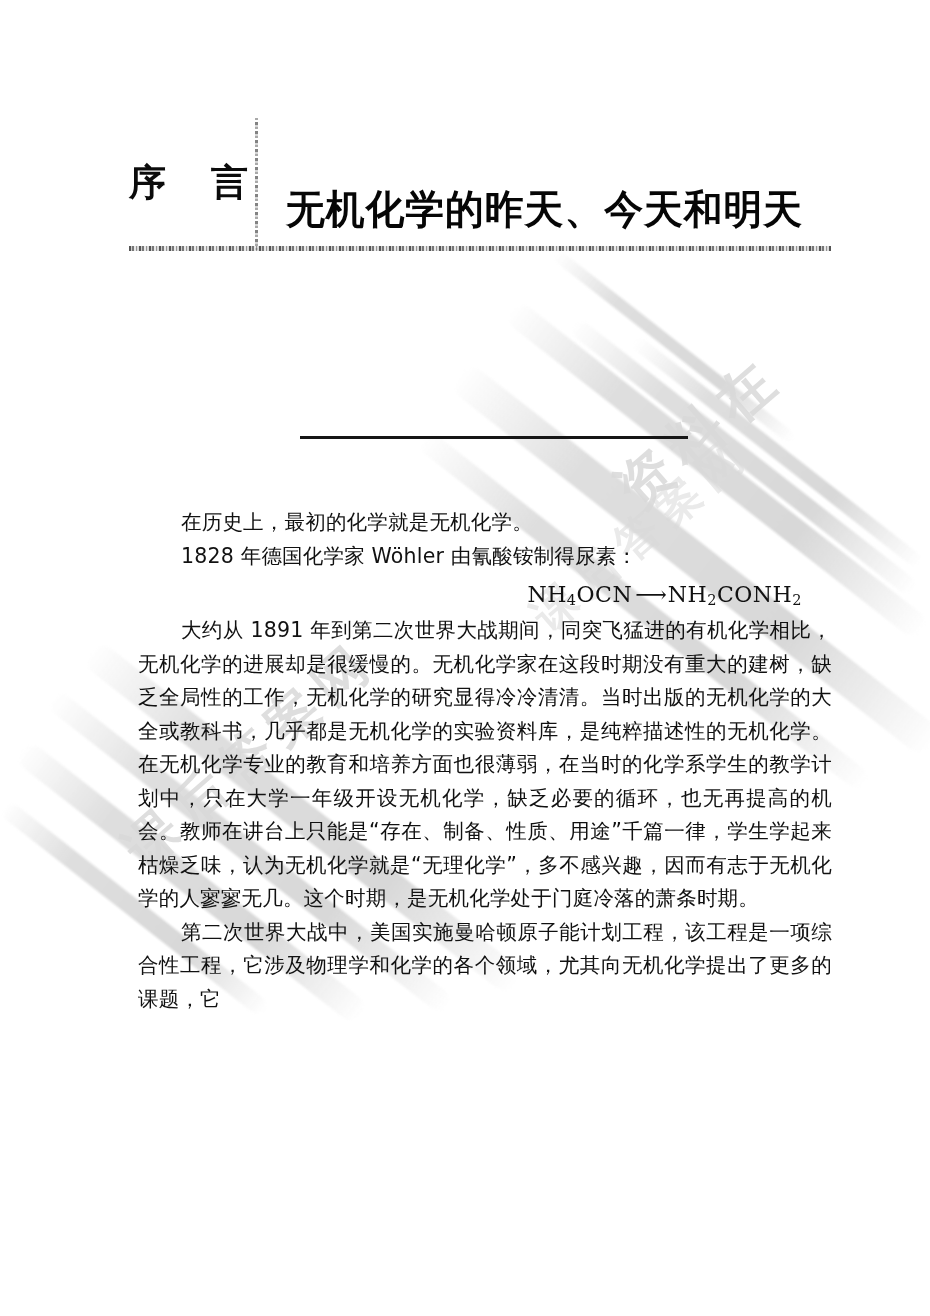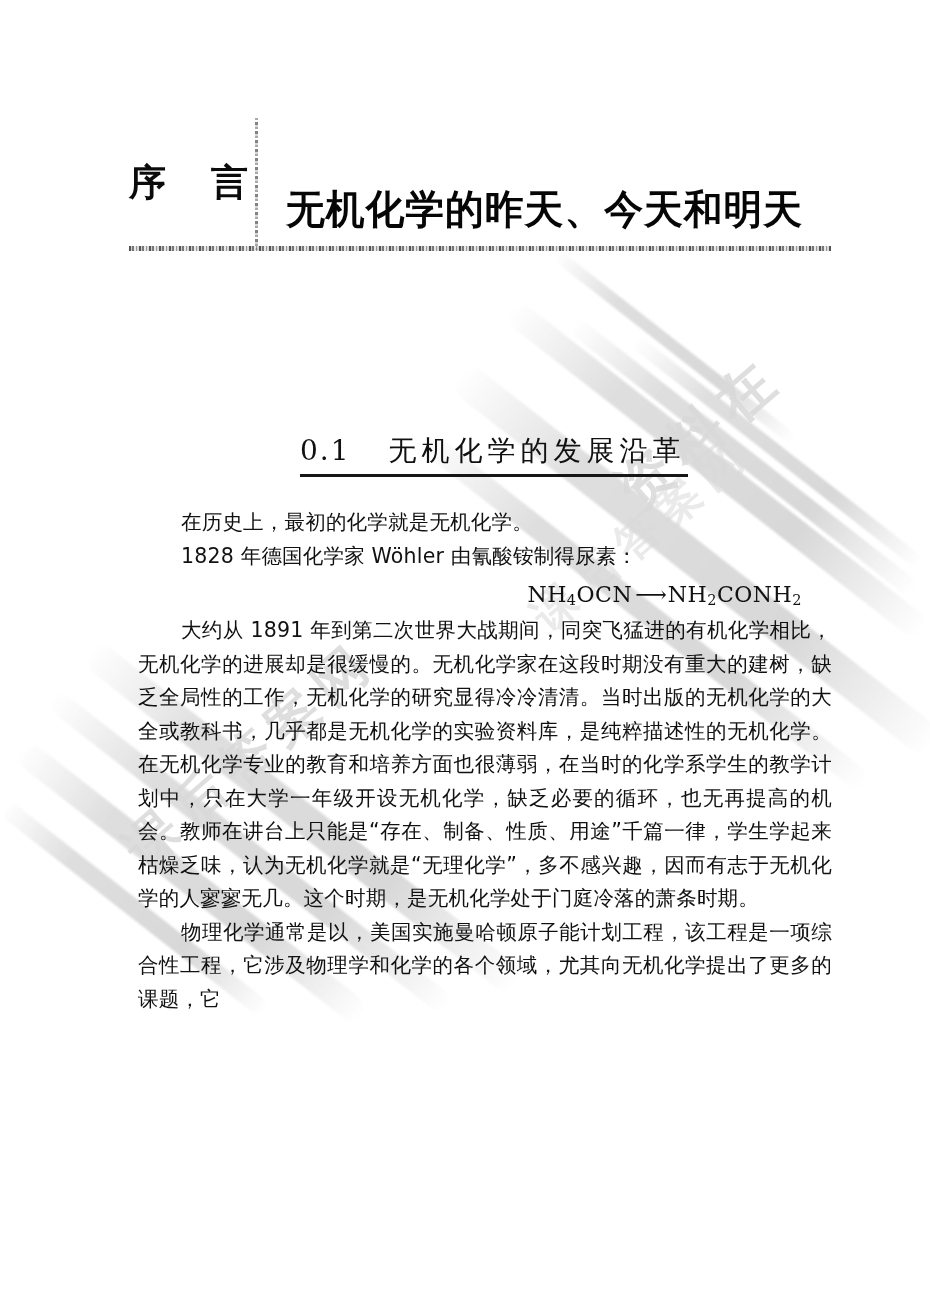--- a/index.html
+++ b/index.html
@@ -215,34 +215,30 @@
   </div>
 
   <div class="header">
     <div class="preface-label">序 言</div>
     <div class="header-divider"></div>
     <div class="header-title">无机化学的昨天、今天和明天</div>
     <div class="header-rule"></div>
   </div>
 
   <div class="section-head">
-    <div class="section-head-row">
-      <span class="section-number">0.1</span>
-      <span class="section-title">无机化学的发展沿革</span>
-    </div>
     <div class="section-underline"></div>
   </div>
 
   <div class="body">
 
     <div class="lineblock ind">在历史上，最初的化学就是无机化学。</div>
     <div class="lineblock ind">1828 年德国化学家 Wöhler 由氰酸铵制得尿素：</div>
 
     <div class="equation">
       <span><span>NH</span><sub>4</sub><span>OCN</span></span><span class="arrow">⟶</span><span><span>NH</span><sub>2</sub><span>CONH</span><sub>2</sub></span>
     </div>
 
     <p class="para indent">大约从 1891 年到第二次世界大战期间，同突飞猛进的有机化学相比，无机化学的进展却是很缓慢的。无机化学家在这段时期没有重大的建树，缺乏全局性的工作，无机化学的研究显得冷冷清清。当时出版的无机化学的大全或教科书，几乎都是无机化学的实验资料库，是纯粹描述性的无机化学。在无机化学专业的教育和培养方面也很薄弱，在当时的化学系学生的教学计划中，只在大学一年级开设无机化学，缺乏必要的循环，也无再提高的机会。教师在讲台上只能是“存在、制备、性质、用途”千篇一律，学生学起来枯燥乏味，认为无机化学就是“无理化学”，多不感兴趣，因而有志于无机化学的人寥寥无几。这个时期，是无机化学处于门庭冷落的萧条时期。</p>
-    <p class="para indent">物理化学通常是以，美国实施曼哈顿原子能计划工程，该工程是一项综合性工程，它涉及物理学和化学的各个领域，尤其向无机化学提出了更多的课题，它</p>
+    <p class="para indent">第二次世界大战中，美国实施曼哈顿原子能计划工程，该工程是一项综合性工程，它涉及物理学和化学的各个领域，尤其向无机化学提出了更多的课题，它</p>
 
   </div>
 
 </div>
 
 </body></html>

